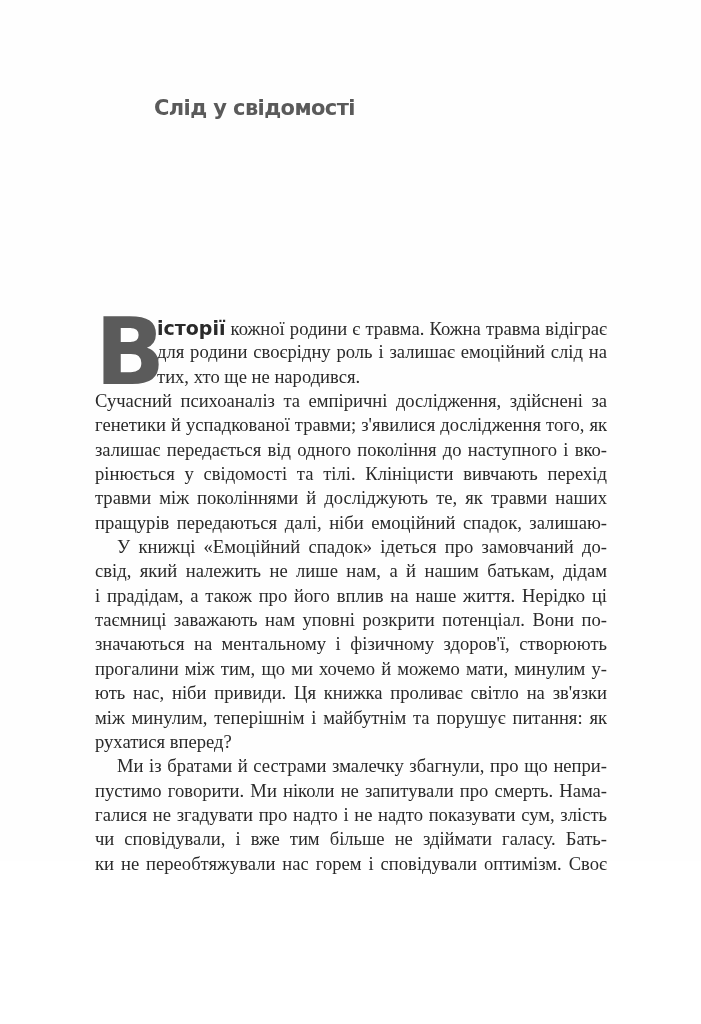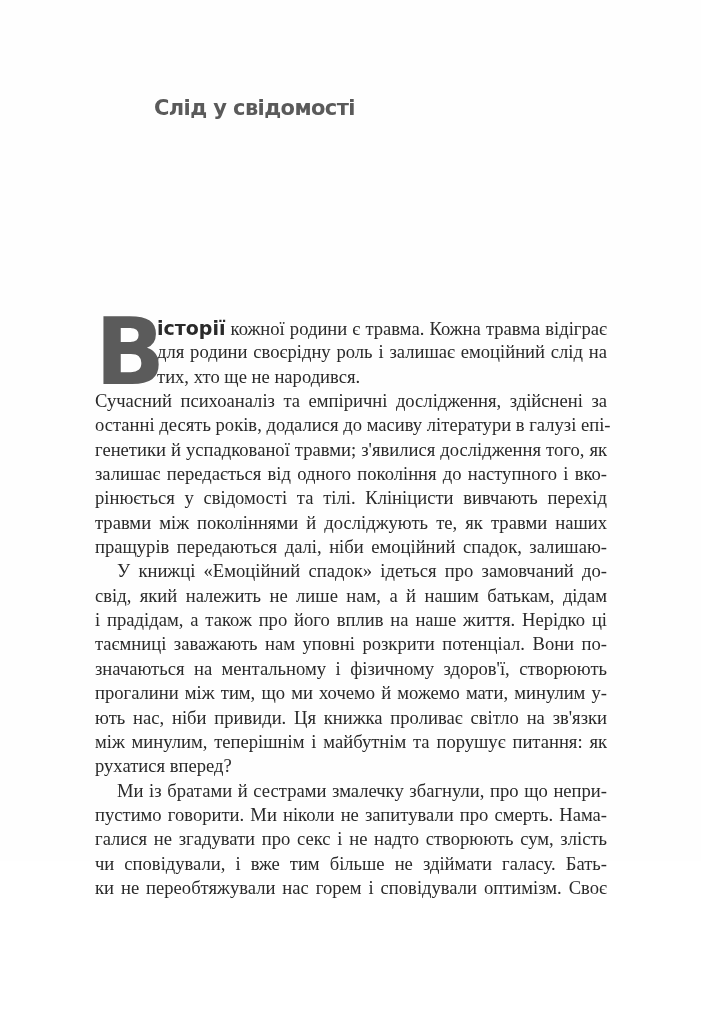--- a/index.html
+++ b/index.html
@@ -79,34 +79,33 @@
 <div class="page">
   <h1 class="chapter-title">Слід у свідомості</h1>
 
   <div class="body-text">
     <span class="dropcap">В</span>
 
     <span class="line dropcap-line"><span class="lead-bold">історії</span><span> кожної родини є травма. Кожна травма відіграє</span></span>
     <span class="line dropcap-line">для родини своєрідну роль і залишає емоційний слід на</span>
     <span class="line dropcap-line last">тих, хто ще не народився.</span>
     <span class="line">Сучасний психоаналіз та емпіричні дослідження, здійснені за</span>
-    <span class="line">останні десять років, додалися до масиву літератури в галузі епі-</span>
     <span class="line">генетики й успадкованої травми; з'явилися дослідження того, як</span>
     <span class="line">залишає передається від одного покоління до наступного і вко-</span>
     <span class="line">рінюється у свідомості та тілі. Клініцисти вивчають перехід</span>
     <span class="line">травми між поколіннями й досліджують те, як травми наших</span>
     <span class="line">пращурів передаються далі, ніби емоційний спадок, залишаю-</span>
     <span class="line indent">У книжці «Емоційний спадок» ідеться про замовчаний до-</span>
     <span class="line">свід, який належить не лише нам, а й нашим батькам, дідам</span>
     <span class="line">і прадідам, а також про його вплив на наше життя. Нерідко ці</span>
     <span class="line">таємниці заважають нам уповні розкрити потенціал. Вони по-</span>
     <span class="line">значаються на ментальному і фізичному здоров'ї, створюють</span>
     <span class="line">прогалини між тим, що ми хочемо й можемо мати, минулим у-</span>
     <span class="line">ють нас, ніби привиди. Ця книжка проливає світло на зв'язки</span>
     <span class="line">між минулим, теперішнім і майбутнім та порушує питання: як</span>
     <span class="line last">рухатися вперед?</span>
     <span class="line indent">Ми із братами й сестрами змалечку збагнули, про що непри-</span>
     <span class="line">пустимо говорити. Ми ніколи не запитували про смерть. Нама-</span>
-    <span class="line">галися не згадувати про секс і не надто створюють сум, злість</span>
+    <span class="line">галися не згадувати про надто і не надто показувати сум, злість</span>
     <span class="line">чи сповідували, і вже тим більше не здіймати галасу. Бать-</span>
     <span class="line">ки не переобтяжували нас горем і сповідували оптимізм. Своє</span>
   </div>
 </div>
 
 </body></html>

